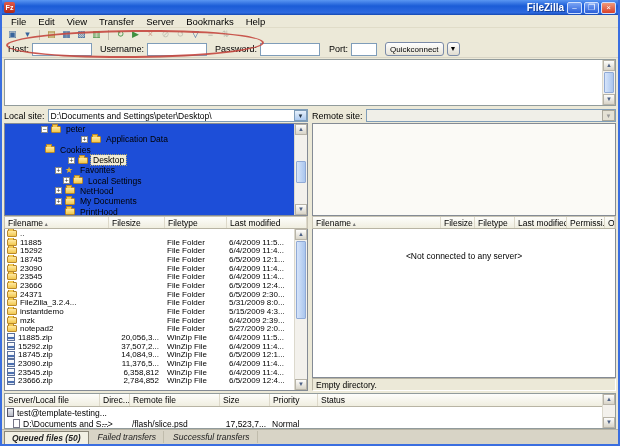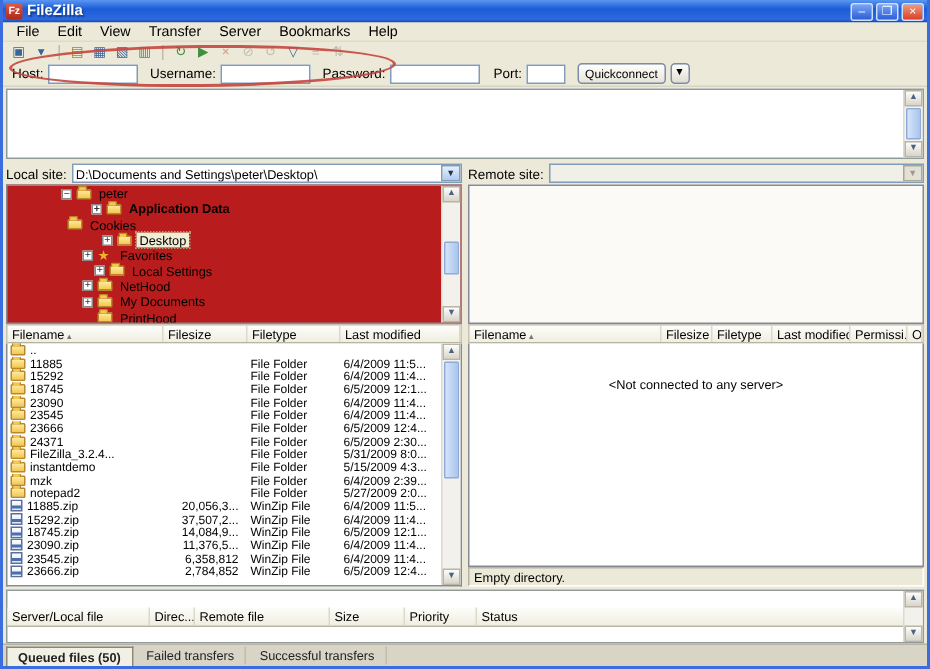--- a/index.html
+++ b/index.html
@@ -6,21 +6,21 @@
   body { background:#fff; }
   .window { width:620px; height:446px; display:flex; flex-direction:column; background:#ece9d8;
             border-left:2px solid #3a6ee0; border-right:2px solid #3a6ee0; border-bottom:2px solid #3a6ee0;
             position:relative; overflow:hidden; }
   
   .titlebar { height:15px; flex:none; display:flex; align-items:center; padding:0 2px; gap:3px;
               background:linear-gradient(180deg,#5a96f2 0%,#1b5cd7 40%,#2e6ae0 85%,#1548b0 100%); }
   .app-icon { width:11px; height:11px; background:linear-gradient(#e05a4a,#b02818); border-radius:2px;
               color:#fff; font-size:7px; font-weight:bold; text-align:center; line-height:11px; }
   .title-text { color:#fff; font-size:10px; font-weight:bold; flex:1;
-                text-shadow:1px 1px 1px #123a8a; }
+                text-shadow:1px 1px 1px #123a8a;text-align:right; }
   .wbtn { width:15px; height:12px; border:1px solid #cfe0ff; border-radius:2px; color:#fff;
           font-size:8px; line-height:10px; text-align:center;
           background:linear-gradient(#7aa4f4,#2a5fd8); }
   .wbtn.close { background:linear-gradient(#f09a7a,#d8402a); }
   
   .menubar { height:13px; flex:none; display:flex; align-items:center; padding-left:4px; gap:2px;
              background:#ece9d8; border-bottom:1px solid #e0dcc8; }
   .menu-item { font-size:9.5px; padding:0 5px; color:#000; }
   .toolbar { height:13px; flex:none; display:flex; align-items:center; padding-left:4px; gap:2px; background:#ece9d8; }
   .tbtn { font-size:9px; line-height:11px; width:13px; height:12px; text-align:center; }
@@ -53,21 +53,21 @@
   .panel { width:304px; display:flex; flex-direction:column; min-height:0; }
   .siterow { height:15px; flex:none; display:flex; align-items:center; gap:3px; }
   .sitelabel { font-size:9px; white-space:nowrap; }
   .combo { flex:1; height:13px; border:1px solid #7f9db9; background:#fff; display:flex; align-items:center;
            font-size:8.5px; padding-left:2px; white-space:nowrap; overflow:hidden; }
   .combo .cval { flex:1; overflow:hidden; white-space:nowrap; }
   .combo .arrowbtn { flex:none; width:13px; height:11px; background:linear-gradient(#e6f0fb,#aecbf0);
                      border:1px solid #7f9db9; font-size:6px; text-align:center; line-height:10px; color:#234; }
   .combo.disabled { background:#f0efe8; }
   .combo.disabled .arrowbtn { background:#e4e1d4; color:#999; border-color:#aaa79a; }
-  .treebox { height:93px; flex:none; background:#b91c1c; border:1px solid #848b95; position:relative; overflow:hidden; }
+  .treebox { height:93px; flex:none; background:#1d4ed8; border:1px solid #848b95; position:relative; overflow:hidden; }
   .tree-row { height:10.3px; display:flex; align-items:center; font-size:8.5px; white-space:nowrap; }
   .expander { flex:none; width:7px; height:7px; border:1px solid #888; background:#fff; font-size:7px;
               line-height:5px; text-align:center; margin-right:3px; color:#333; }
   .expander.none { visibility:hidden; }
   .tlabel { padding:0 2px; }
   .tlabel.selected { background:#f1ecd4; outline:1px dotted #a89f6e; }
   .icon-folder { flex:none; display:inline-block; width:10px; height:7px; margin-right:3px; position:relative;
                  background:linear-gradient(#ffe9a2,#f2c84e); border:1px solid #b8882a; border-radius:1px; }
   .icon-folder::before { content:""; position:absolute; left:0; top:-3px; width:4px; height:2px;
                          background:#f2c84e; border:1px solid #b8882a; border-bottom:none; border-radius:1px 1px 0 0; }
@@ -104,21 +104,21 @@
   .qgrid { grid-template-columns:95px 30px 90px 50px 48px 1fr; }
   .qrows { flex:1; margin-right:13px; overflow:hidden; }
   .qrow { display:grid; grid-template-columns:95px 30px 90px 50px 48px 1fr; height:11px; align-items:center;
           font-size:8.5px; white-space:nowrap; }
   .qrow .cell { overflow:visible; padding-left:2px; }
   .qrow .num { text-align:right; padding-right:4px; overflow:hidden; }
   .qsrv { display:flex; align-items:center; height:11px; font-size:8.5px; padding-left:2px; white-space:nowrap; }
   
   .tabsrow { height:15px; flex:none; display:flex; align-items:flex-start; gap:2px; padding:1px 2px 0 2px;
              background:#d8d4c6; border-top:1px solid #b8b4a4; }
-  .tab { font-size:8.5px; padding:1px 7px; color:#222; border-right:1px solid #c0bcac; }
+  .tab { font-size:8.5px; padding:1px 7px; color:#222; border-right:1px solid #c0bcac;font-style:italic; }
   .tab.active { font-weight:bold; background:#f2f0e4; border:1px solid #8a8678; border-bottom:none; }
 </style>
 </head>
 <body>
 
 <div class="window">
 
   <div class="titlebar">
     <span class="app-icon">Fz</span>
     <span class="title-text">FileZilla</span>
@@ -191,21 +191,21 @@
           <span class="arrowbtn">▼</span>
         </div>
       </div>
       <div class="treebox">
         <div id="localtree">
             <div class="tree-row" style="padding-left: 36px;">
               <span class="expander">−</span>
               <span class="icon-folder"></span>
               <span class="tlabel">peter</span>
             </div>
-            <div class="tree-row" style="padding-left: 56px; font-weight: bold;">
+            <div class="tree-row" style="padding-left: 76px;">
               <span class="expander">+</span>
               <span class="icon-folder"></span>
               <span class="tlabel">Application Data</span>
             </div>
             <div class="tree-row" style="padding-left: 30px;">
               <span class="expander none">+</span>
               <span class="icon-folder"></span>
               <span class="tlabel">Cookies</span>
             </div>
             <div class="tree-row" style="padding-left: 50px; margin-left: 13px;">
@@ -455,20 +455,37 @@
 
   <div class="queue">
     <div class="colhead qgrid" id="queuecols" style="border:none;border-bottom:1px solid #b8b4a4">
         <div class="hc">Server/Local file</div>
         <div class="hc">Direc...</div>
         <div class="hc">Remote file</div>
         <div class="hc">Size</div>
         <div class="hc">Priority</div>
         <div class="hc">Status</div>
       </div>
+    <div class="qrows" id="queuerows">
+        <div class="qsrv">
+          <span class="icon-server"></span>
+          <span>test@template-testing...</span>
+        </div>
+        <div class="qrow">
+          <div class="cell namecell" style="padding-left: 8px;">
+            <span class="icon-file"></span>
+            <span>D:\Documents and S...</span>
+          </div>
+          <div class="cell">--&gt;</div>
+          <div class="cell">/flash/slice.psd</div>
+          <div class="cell num">17,523,7...</div>
+          <div class="cell">Normal</div>
+          <div class="cell"></div>
+        </div>
+      </div>
     <div class="vscroll">
       <div class="sbtn">▲</div>
       <div class="strack"></div>
       <div class="sbtn">▼</div>
     </div>
   </div>
 
   <div class="tabsrow" id="tabsrow">
       <span class="tab active">Queued files (50)</span>
       <span class="tab">Failed transfers</span>

